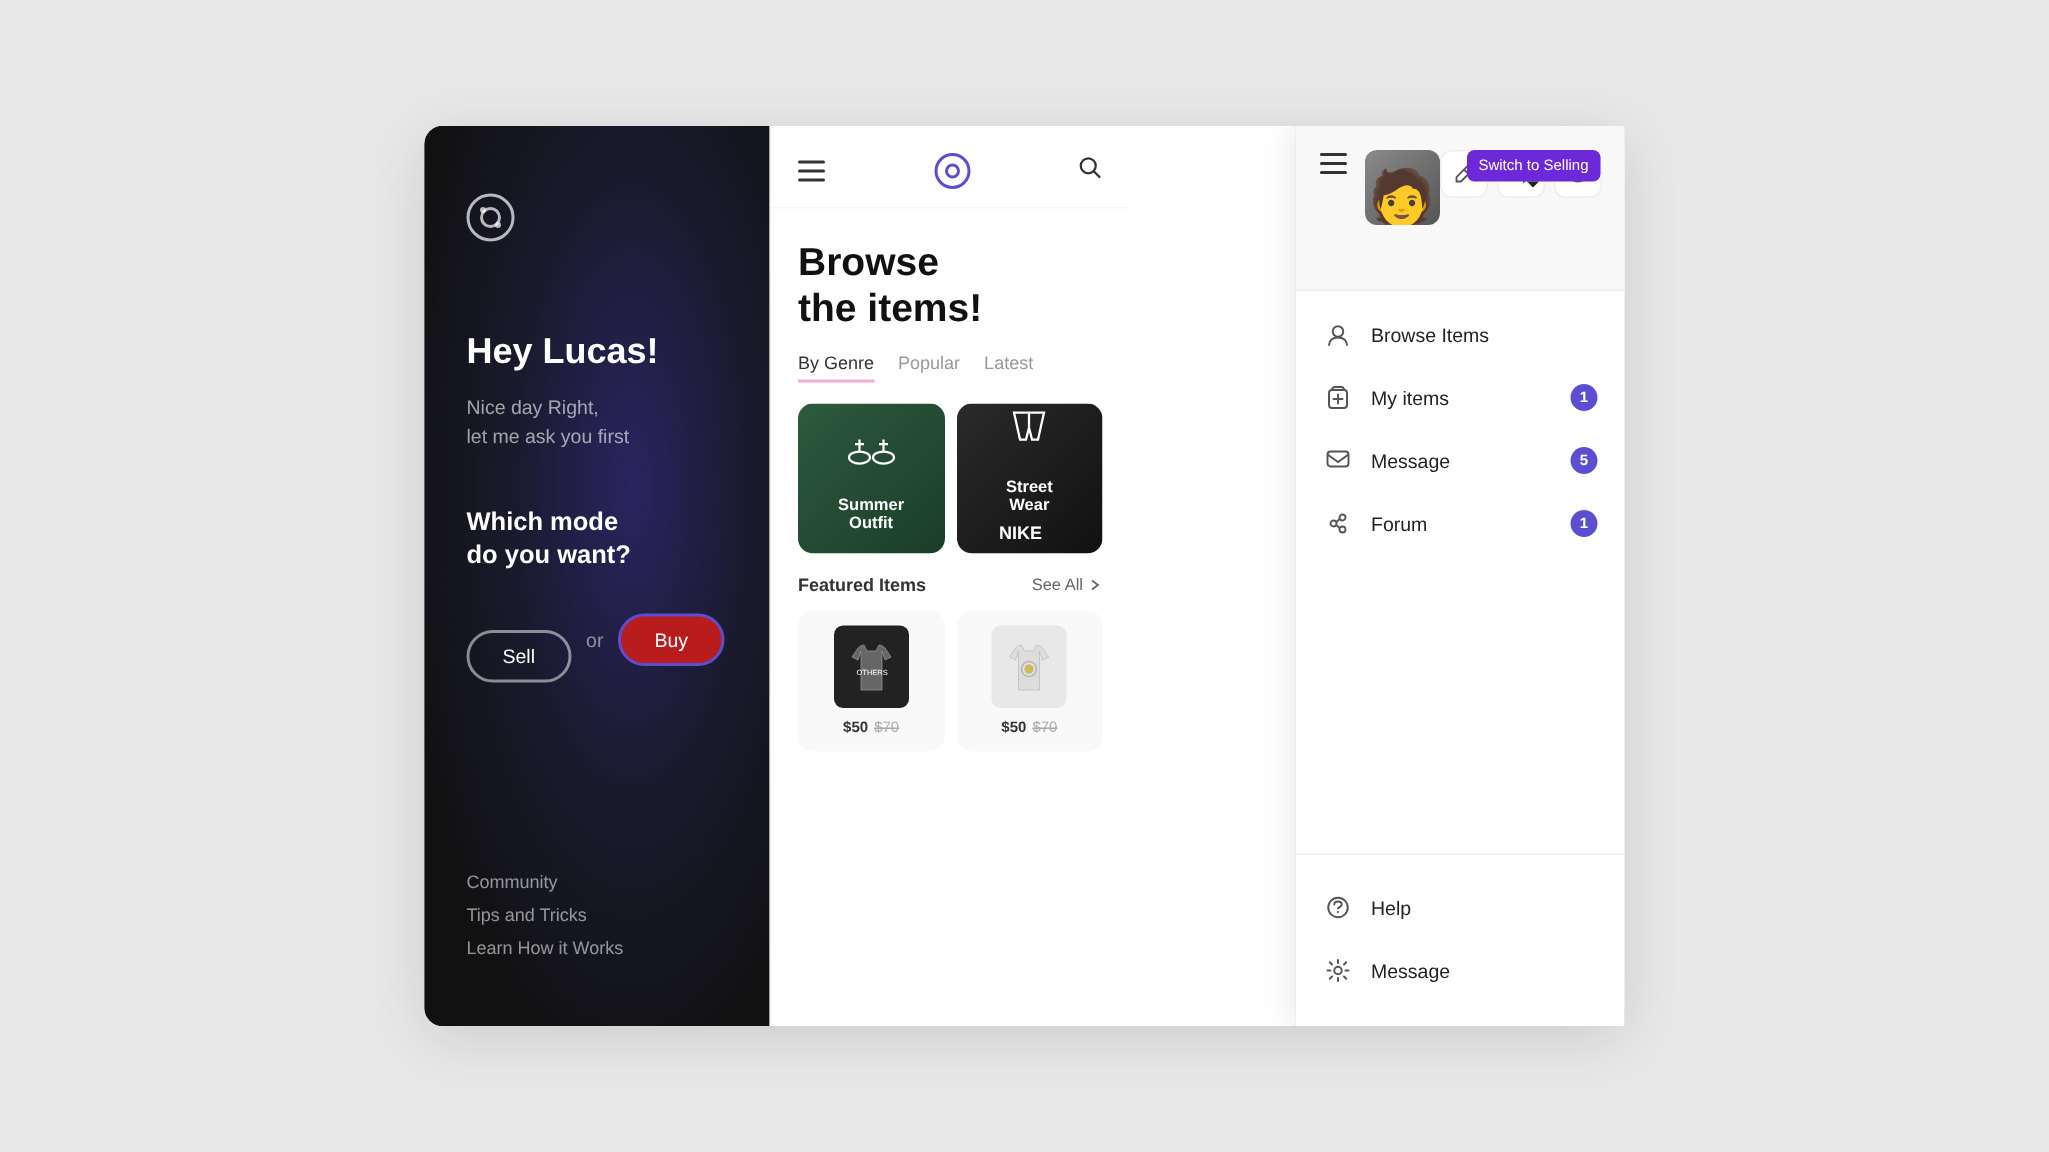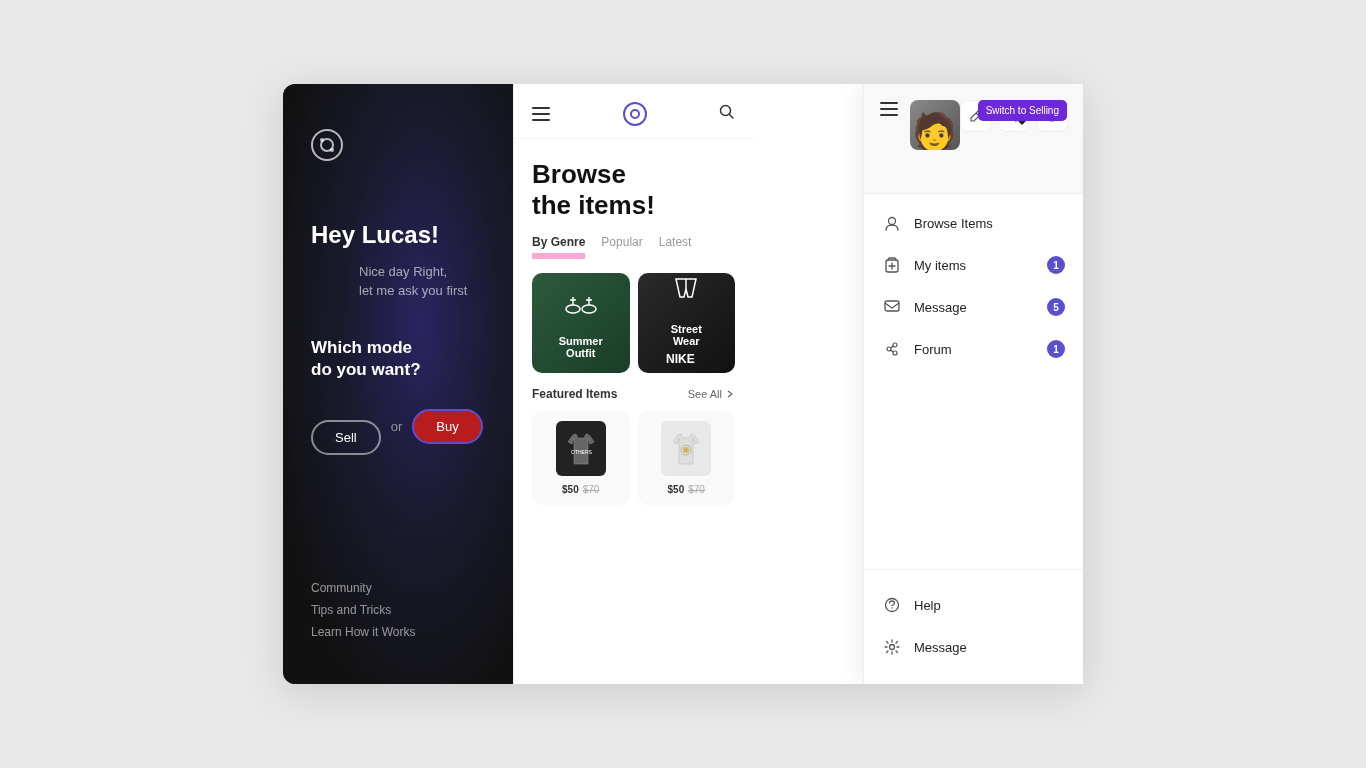--- a/index.html
+++ b/index.html
@@ -89,21 +89,20 @@
       font-weight: 700;
       margin-bottom: 12px;
       line-height: 1.2;
     }
 
     .subtitle {
       color: rgba(255,255,255,0.6);
       font-size: 13px;
       line-height: 1.5;
       margin-bottom: 36px;
-      margin-left: 48px;
     }
 
     .mode-label {
       color: #fff;
       font-size: 17px;
       font-weight: 600;
       margin-bottom: 18px;
       line-height: 1.3;
     }
 
@@ -244,22 +243,22 @@
 
     .genre-tab {
       font-size: 12px;
       color: #999;
       cursor: pointer;
       padding-bottom: 4px;
     }
 
     .genre-tab.active {
       color: #333;
-      font-weight: 700;
-      border-bottom: 6px solid #f9a8d4;
+      font-weight: 400;
+      border-bottom: 2px solid #f9a8d4;
     }
 
     
     .category-cards {
       display: flex;
       gap: 8px;
       padding: 0 18px 14px;
     }
 
     .category-card {

